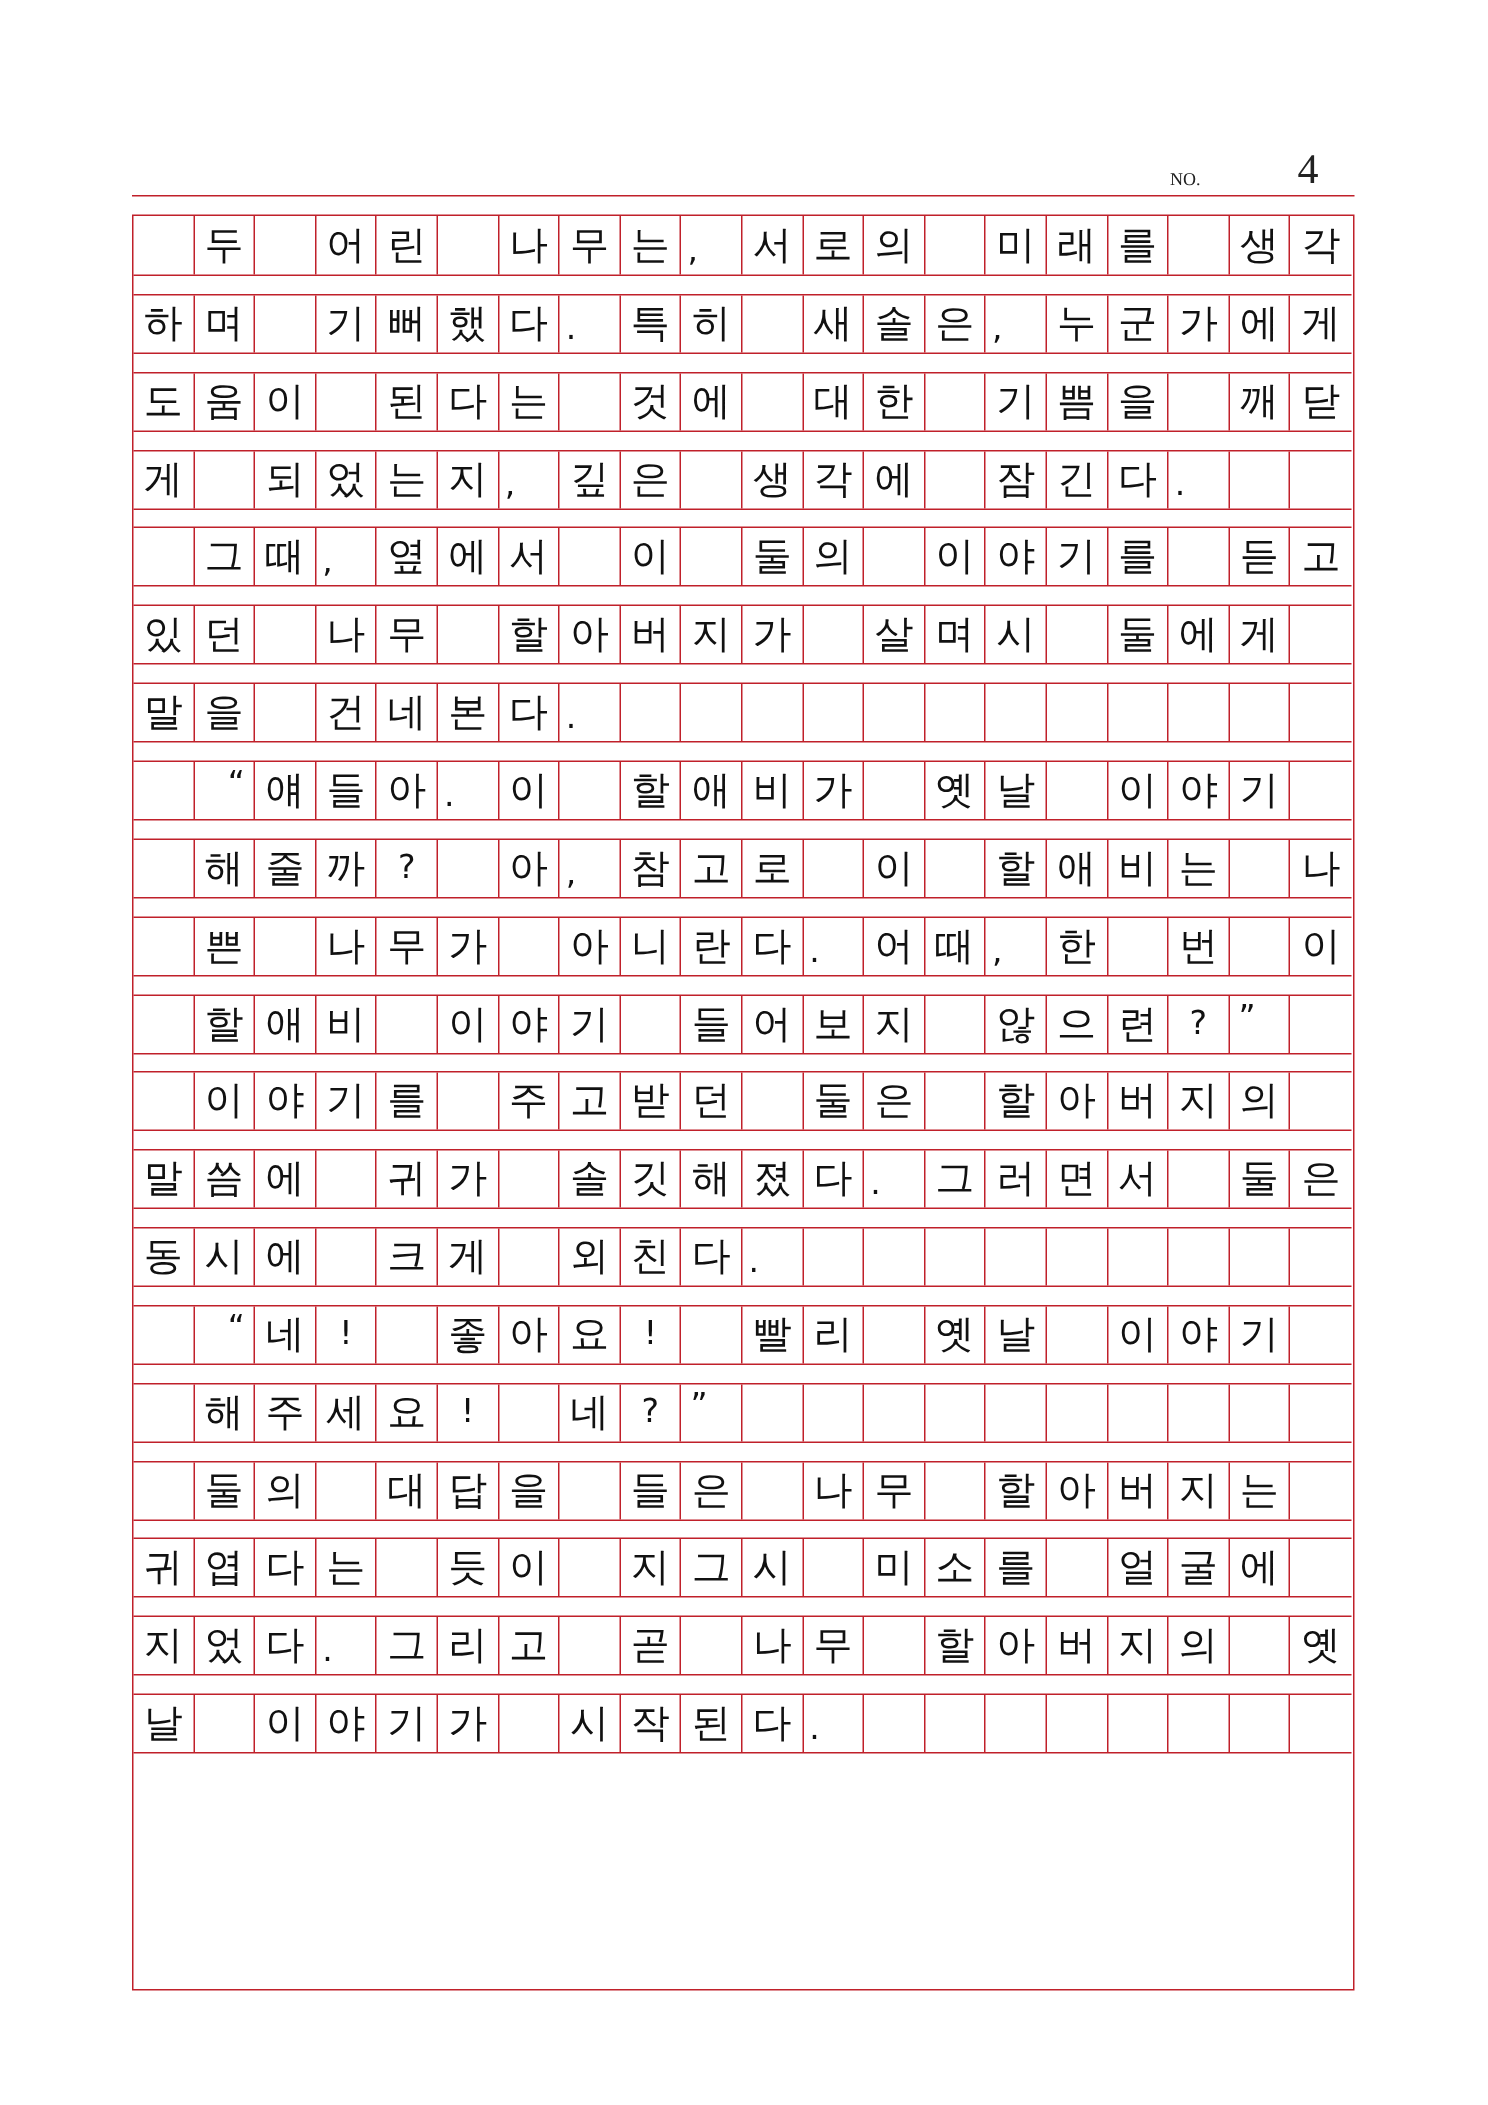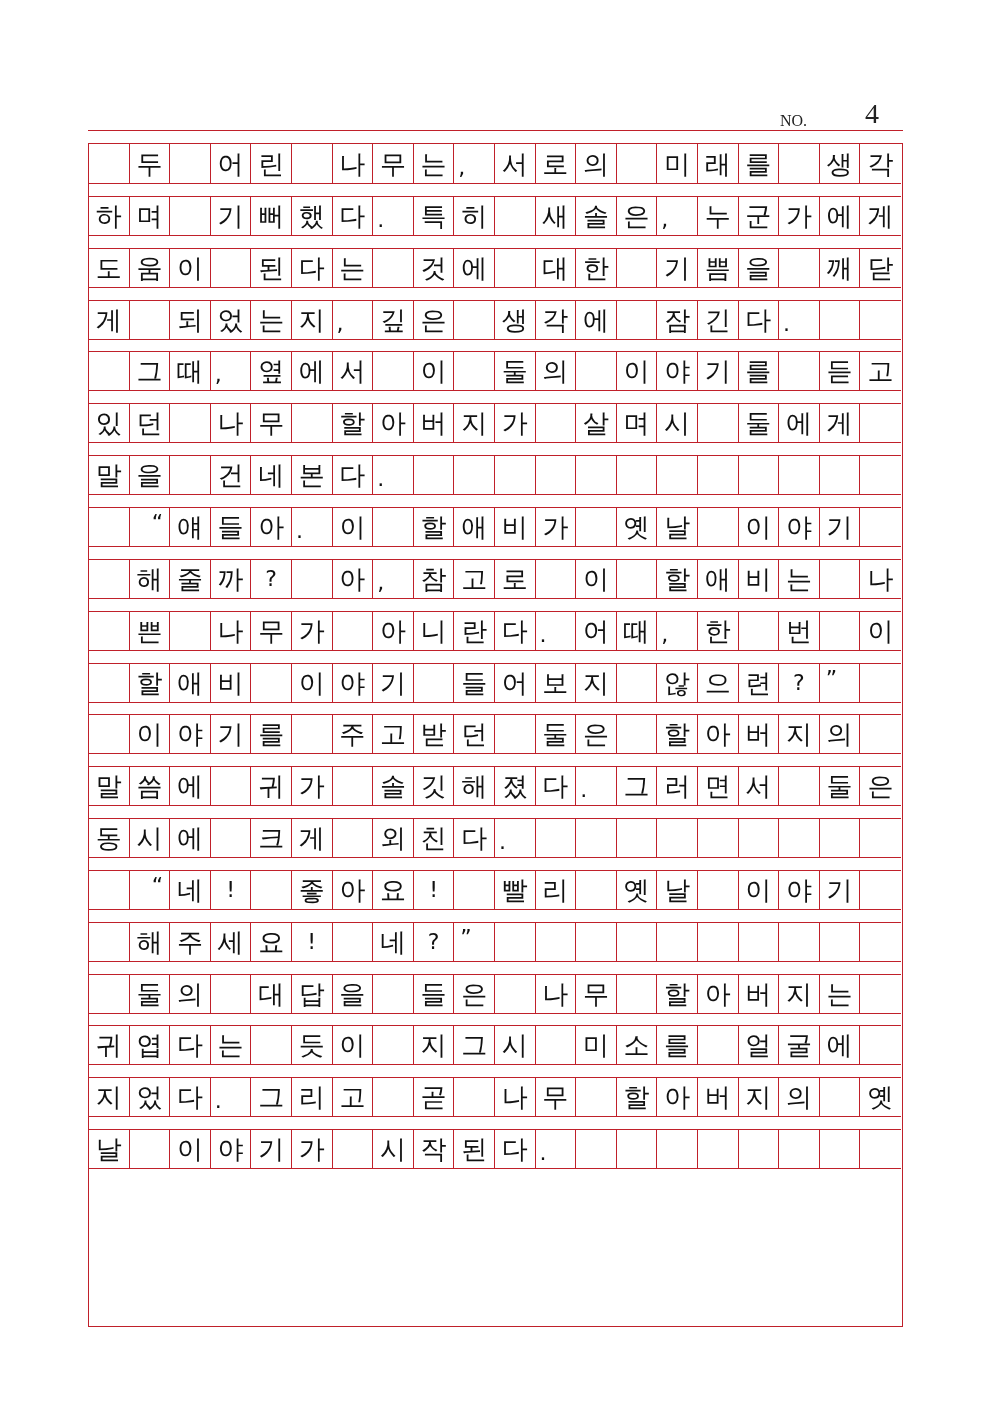--- a/index.html
+++ b/index.html
@@ -1,20 +1,20 @@
 <!DOCTYPE html>
 <html style="--line: #c0202a;"><head>
   <meta charset="utf-8">
   <style>
     html, body { margin: 0; padding: 0; background: #ffffff; }
     body { width: 992px; height: 1403px; position: relative; overflow: hidden;
            font-family: "DejaVu Sans", "Liberation Sans", sans-serif; color: #111; }
     .page-no { position: absolute; top: 98px; left: 760px; width: 140px; height: 32px; }
     .no-label { position: absolute; left: 20px; top: 14px; font-family: "Liberation Serif", "DejaVu Serif", serif;
-                font-size: 16px; color: #222; letter-spacing: 0px; }
+                font-size: 12px; color: #222; letter-spacing: 0px; }
     .no-value { position: absolute; left: 105px; top: 0px; font-family: "Liberation Serif", "DejaVu Serif", serif;
                 font-size: 28px; color: #222; }
     .header-rule { position: absolute; left: 88px; top: 130px; width: 815px; height: 0;
                    border-top: 1.5px solid var(--line); }
     :root { --line: #c0202a; }
     .sheet { position: absolute; left: 88px; top: 143px; width: 815px; height: 1184px;
              border: 1.5px solid var(--line); box-sizing: border-box; }
     .row { position: absolute; left: 0; width: 812px; height: 40px; display: flex;
            border-top: 1.3px solid var(--line); border-bottom: 1.3px solid var(--line); box-sizing: border-box; }
     .row:first-child { border-top: none; }

